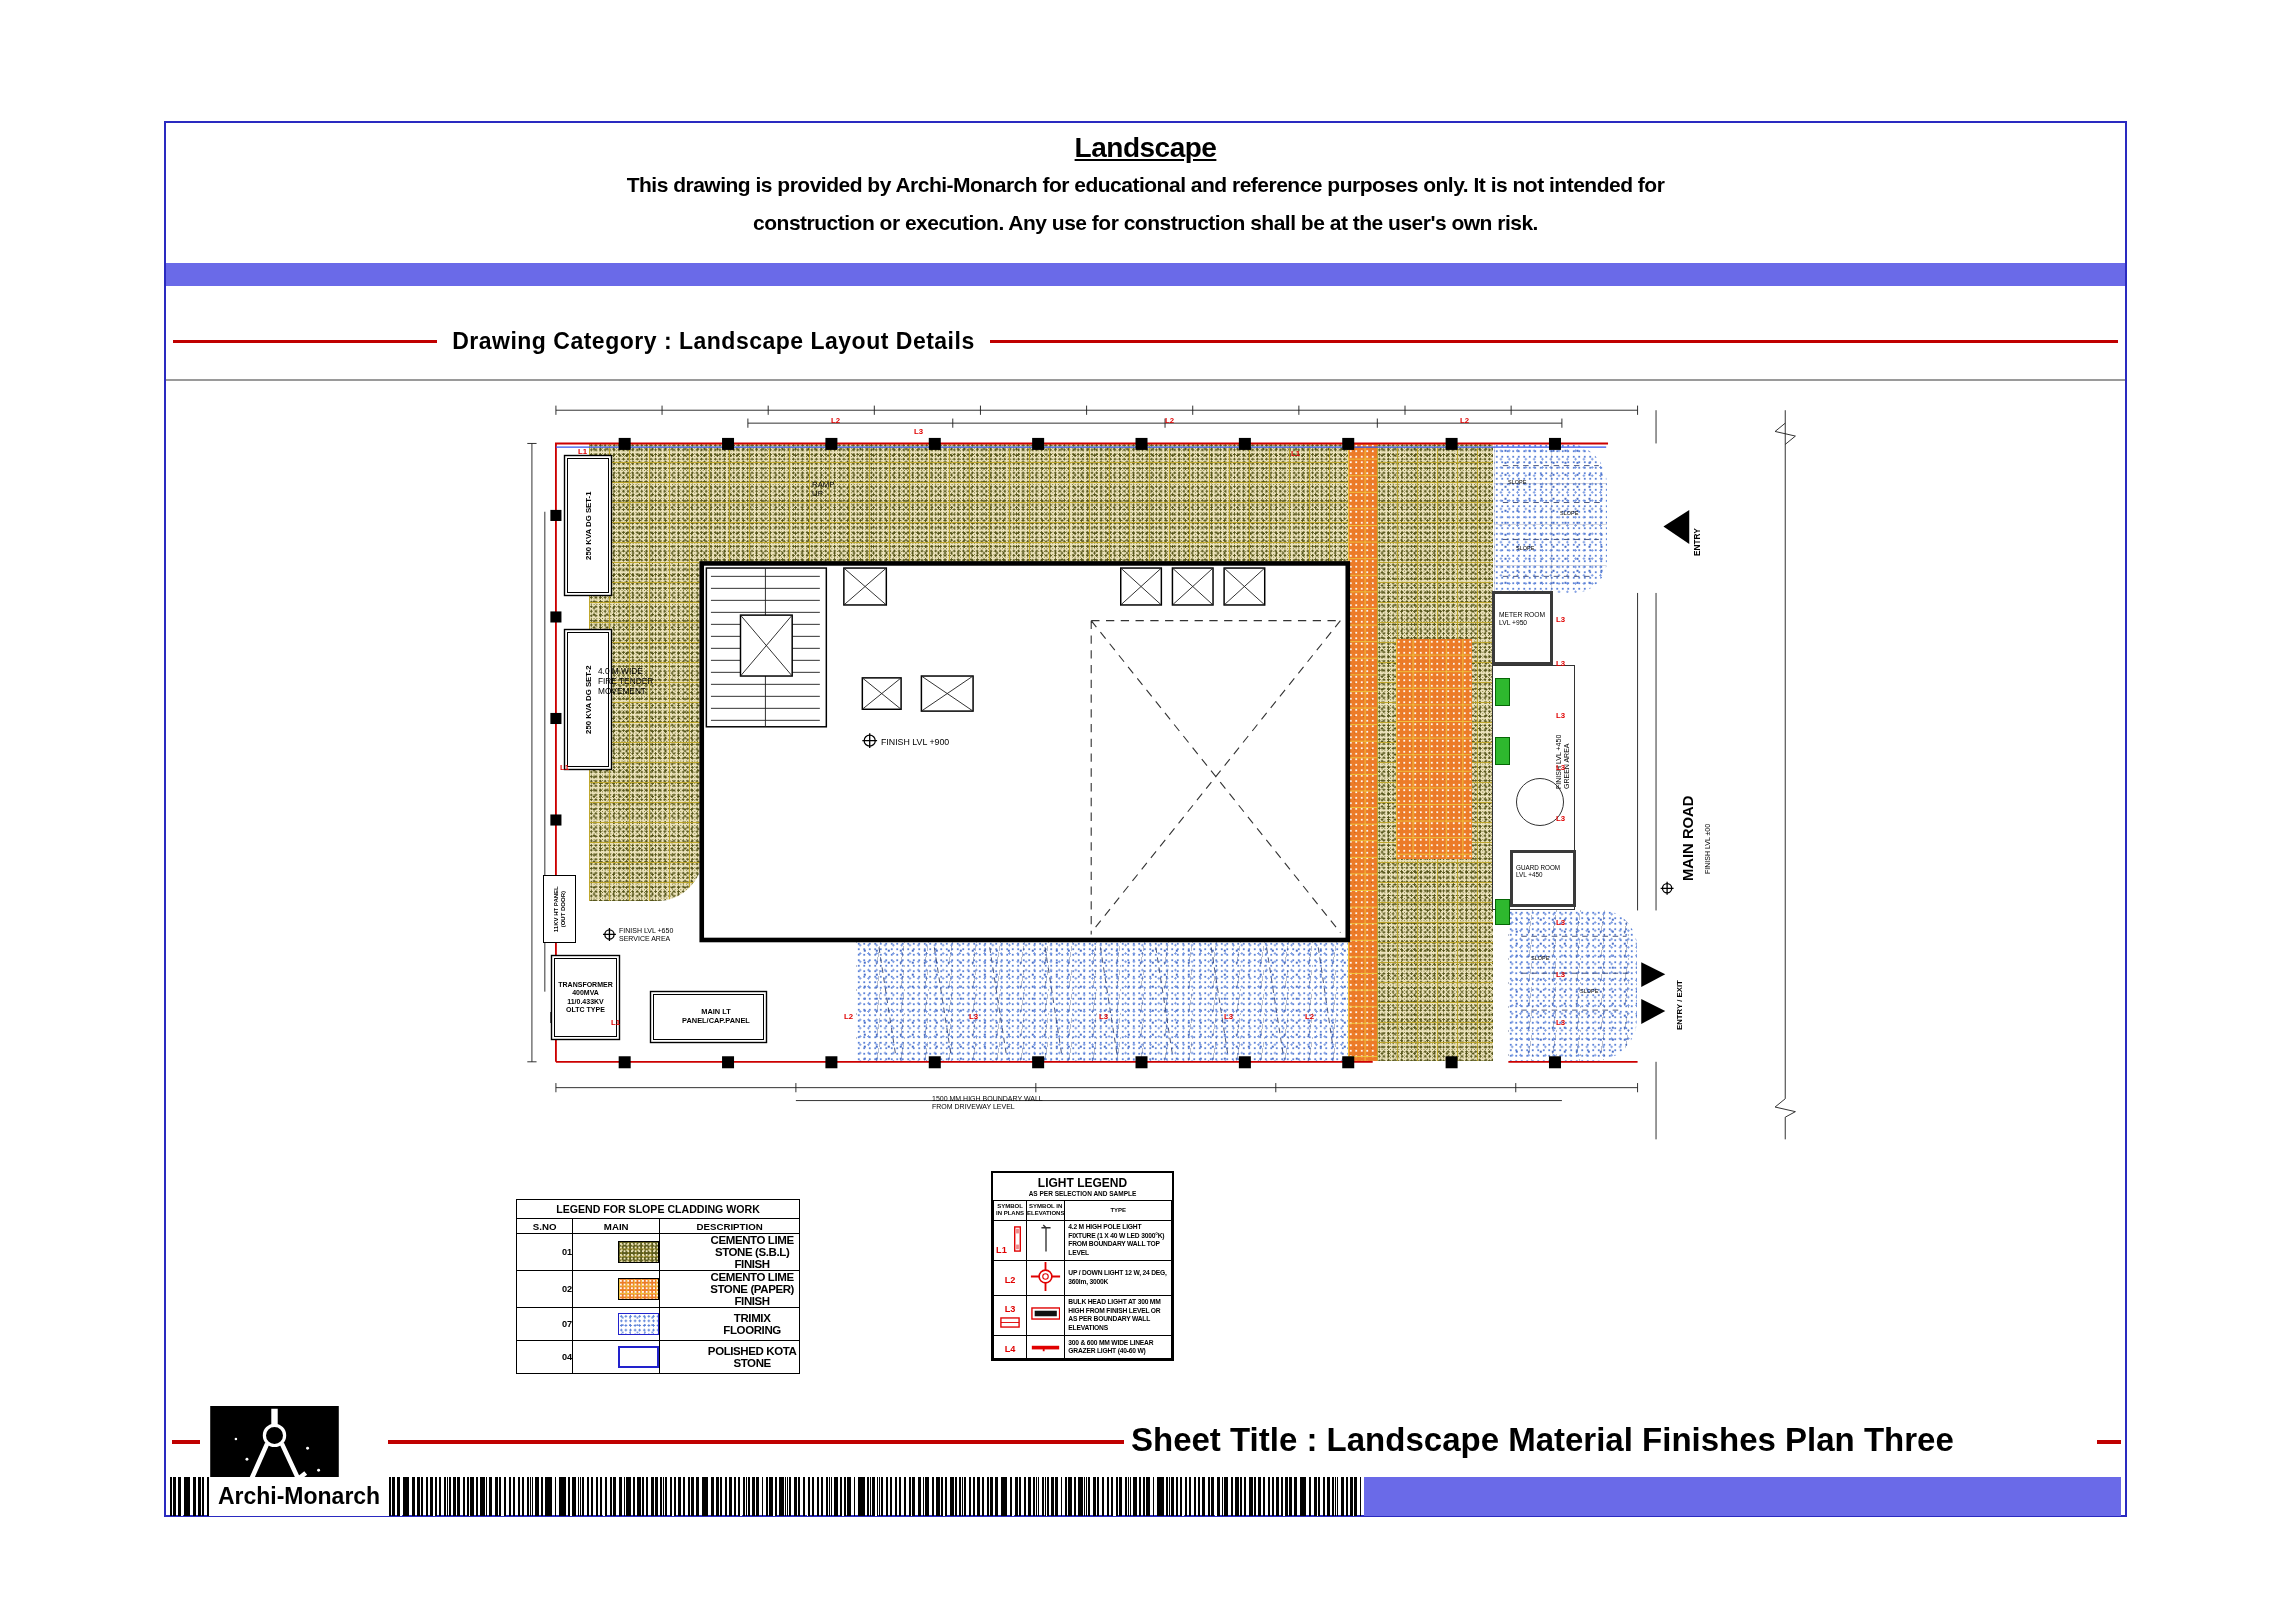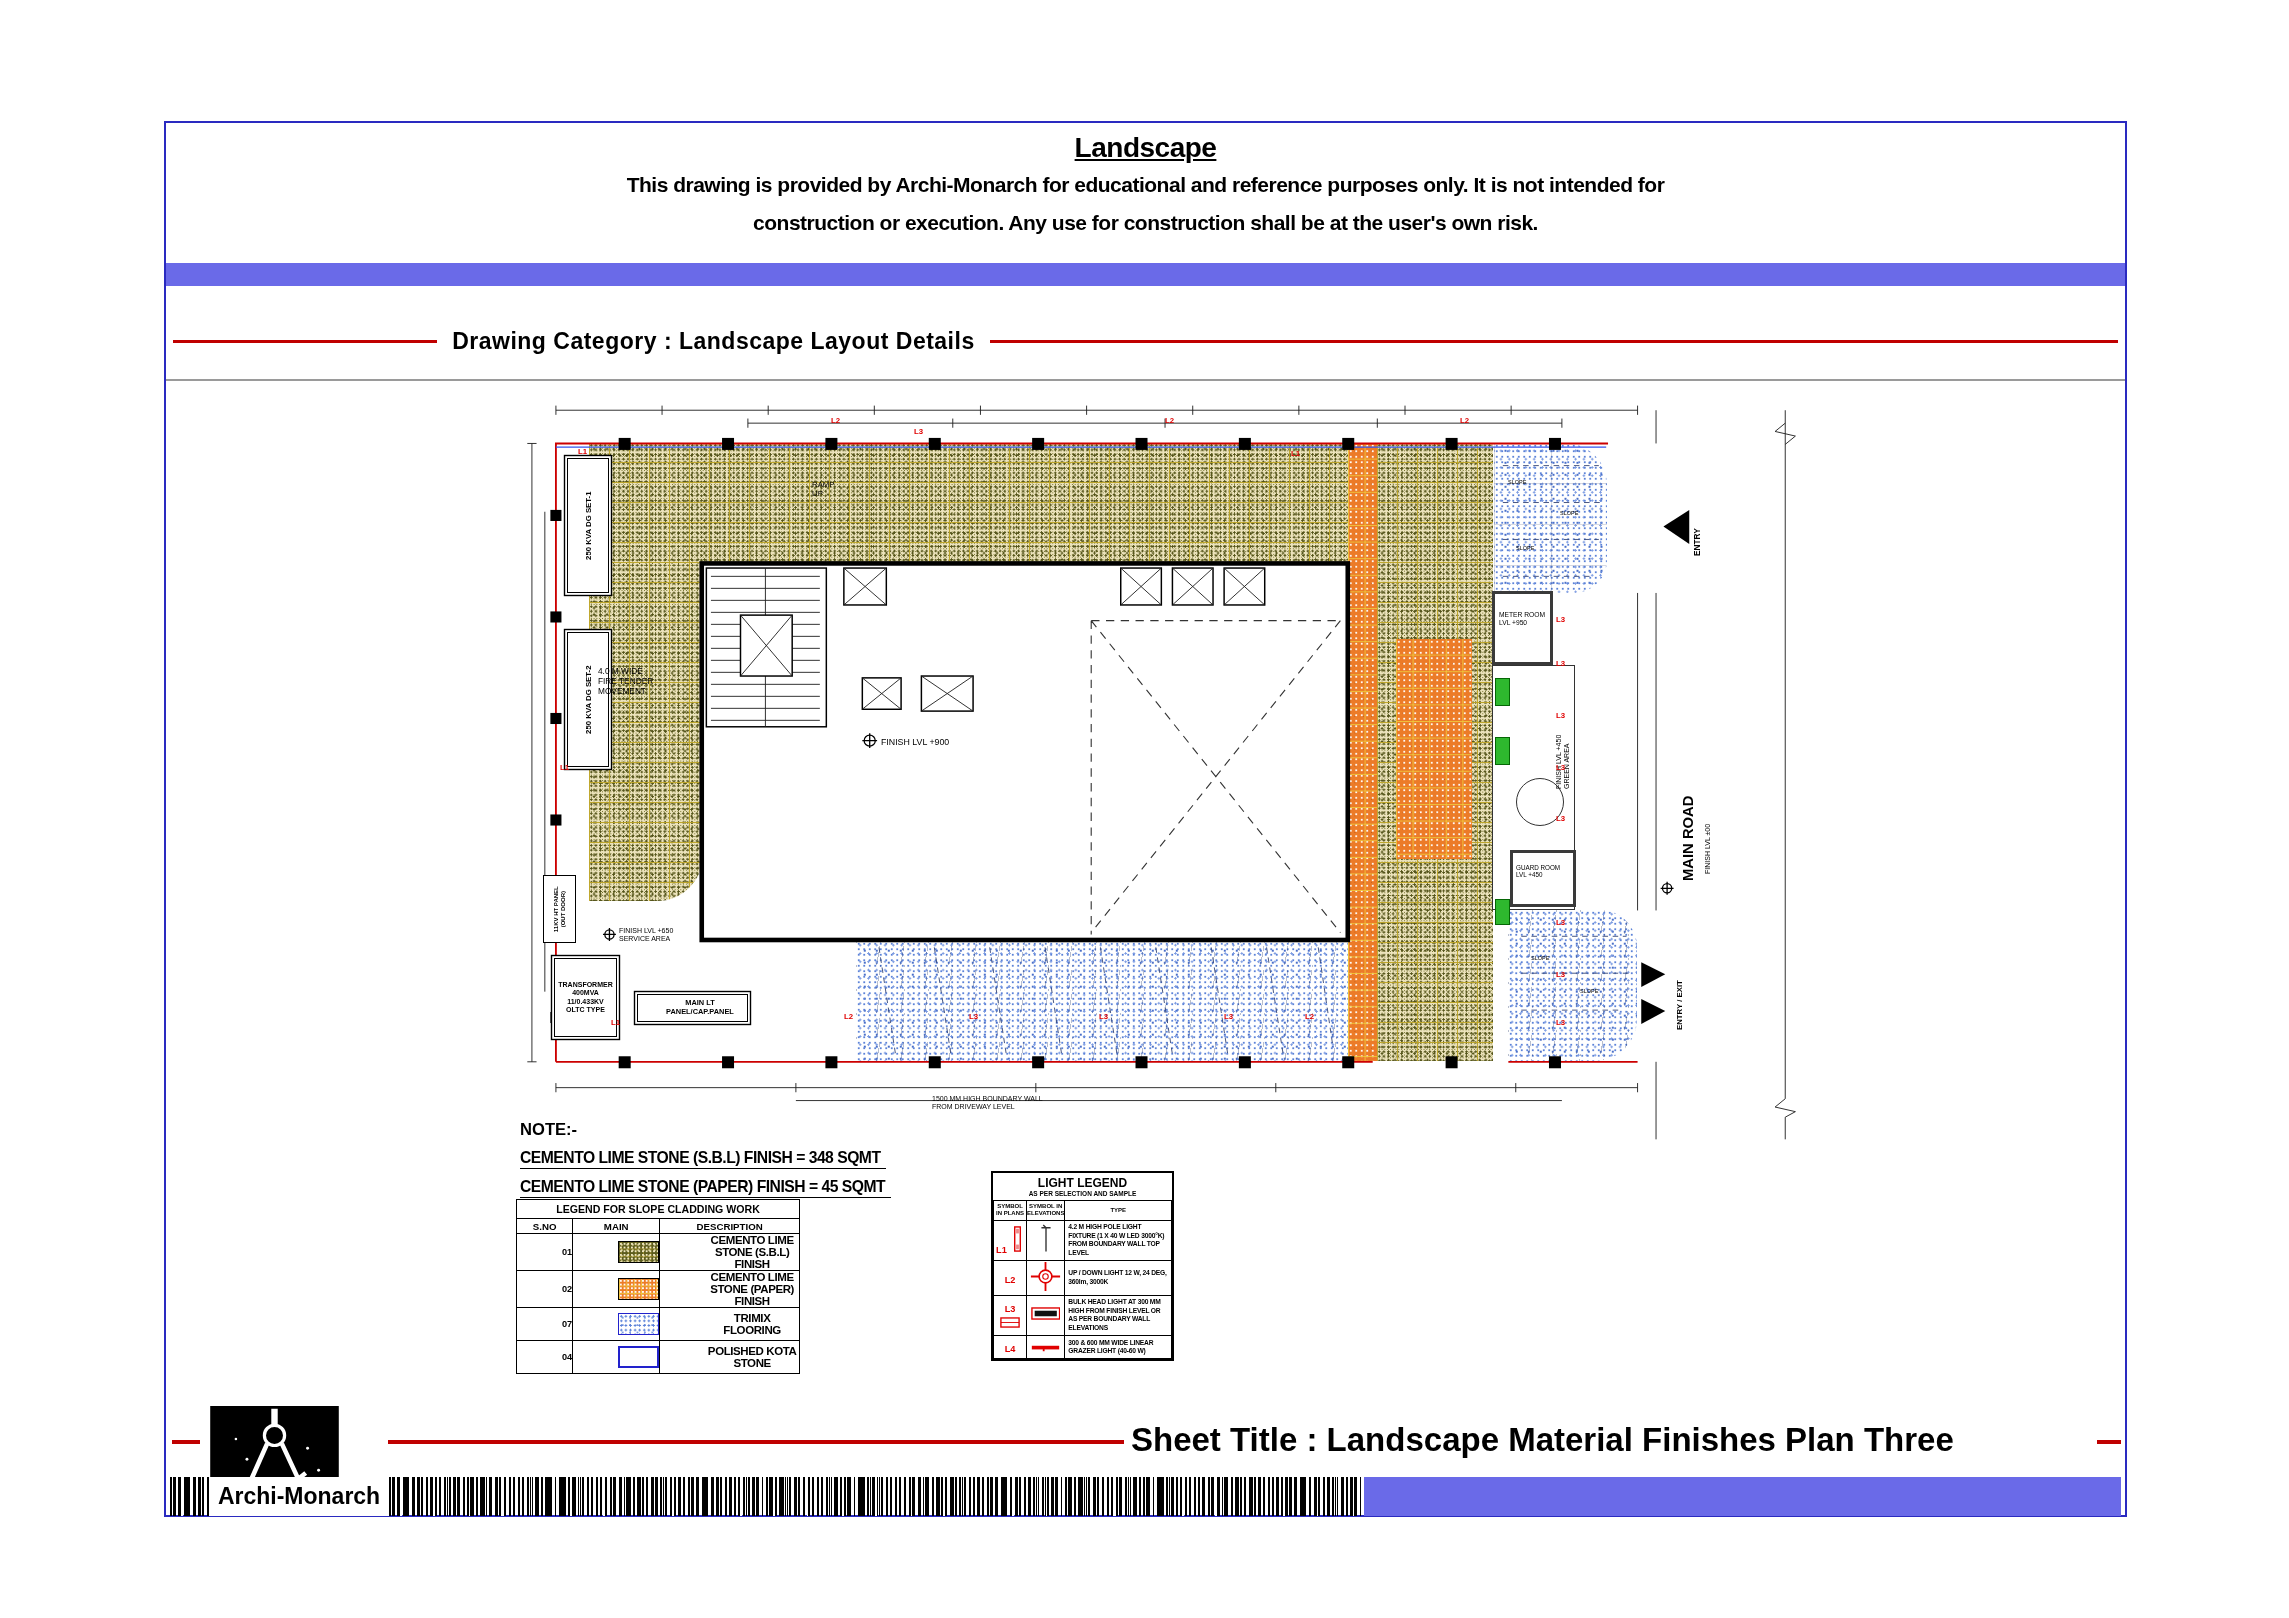--- a/index.html
+++ b/index.html
@@ -243,21 +243,21 @@
 
     <div class="plan-top" id="plan-top">
         <div class="pbox dbl" style="left: 48px; top: 57px; width: 42px; height: 135px;"><span class="rot" style="font-size: 7.8px;">250 KVA DG SET-1</span></div>
         <div class="pbox dbl" style="left: 48px; top: 231px; width: 42px; height: 135px;"><span class="rot" style="font-size: 7.8px;">250 KVA DG SET-2</span></div>
         <div class="pbox " style="left: 24px; top: 474px; width: 33px; height: 68px;"><span class="rot" style="font-size: 6px;">11KV HT PANEL
 (OUT DOOR)</span></div>
         <div class="pbox dbl" style="left: 35px; top: 557px; width: 63px; height: 79px;"><span style="font-size: 7px;">TRANSFORMER
 400MVA
 11/0.433KV
 OLTC TYPE</span></div>
-        <div class="pbox dbl" style="left: 118px; top: 593px; width: 111px; height: 28px; padding-left: 15px;"><span style="font-size: 7.4px;">MAIN LT PANEL/CAP.PANEL</span></div>
+        <div class="pbox dbl" style="left: 134px; top: 593px; width: 111px; height: 46px; padding-left: 15px;"><span style="font-size: 7.4px;">MAIN LT PANEL/CAP.PANEL</span></div>
         <div class="pbox room" style="left: 973px; top: 190px; width: 61px; height: 74px;"></div>
         <div class="pbox room" style="left: 991px; top: 449px; width: 66px; height: 57px;"></div>
         <div class="pbox planter" style="left: 976px; top: 277px; width: 14.8px; height: 28px;"></div>
         <div class="pbox planter" style="left: 976px; top: 336px; width: 14.8px; height: 28px;"></div>
         <div class="pbox planter" style="left: 976px; top: 498px; width: 14.8px; height: 26px;"></div>
         <div class="pbox fountain" style="left: 997px; top: 377px; width: 48px; height: 48px;"></div>
         <div class="plabel" style="left: 293px; top: 79px; font-size: 7.8px; font-weight: normal;">RAMP
 UP</div>
         <div class="plabel" style="left: 79px; top: 266px; font-size: 8.3px; font-weight: normal;">4.0 M WIDE
 FIRE TENDER
@@ -299,25 +299,20 @@
         <div class="pmark" style="left: 1037px; top: 258px;">L3</div>
         <div class="pmark" style="left: 1037px; top: 310px;">L3</div>
         <div class="pmark" style="left: 1037px; top: 362px;">L3</div>
         <div class="pmark" style="left: 1037px; top: 413px;">L3</div>
         <div class="pmark" style="left: 1037px; top: 517px;">L3</div>
         <div class="pmark" style="left: 1037px; top: 569px;">L3</div>
         <div class="pmark" style="left: 1037px; top: 617px;">L3</div>
       </div>
   </div>
 
-  <section class="notes">
-    <div class="nh">NOTE:-</div>
-    <div class="nl">CEMENTO LIME STONE  (S.B.L) FINISH  = 348 SQMT</div>
-    <div class="nl">CEMENTO LIME STONE  (PAPER) FINISH = 45 SQMT</div>
-  </section>
 
   <table class="flegend">
     <tbody>
         <tr>
           <td class="ttl" colspan="3">LEGEND FOR SLOPE CLADDING  WORK</td>
         </tr>
     <tr class="hdr">
       <td>S.NO</td>
       <td>MAIN</td>
       <td>DESCRIPTION</td>

